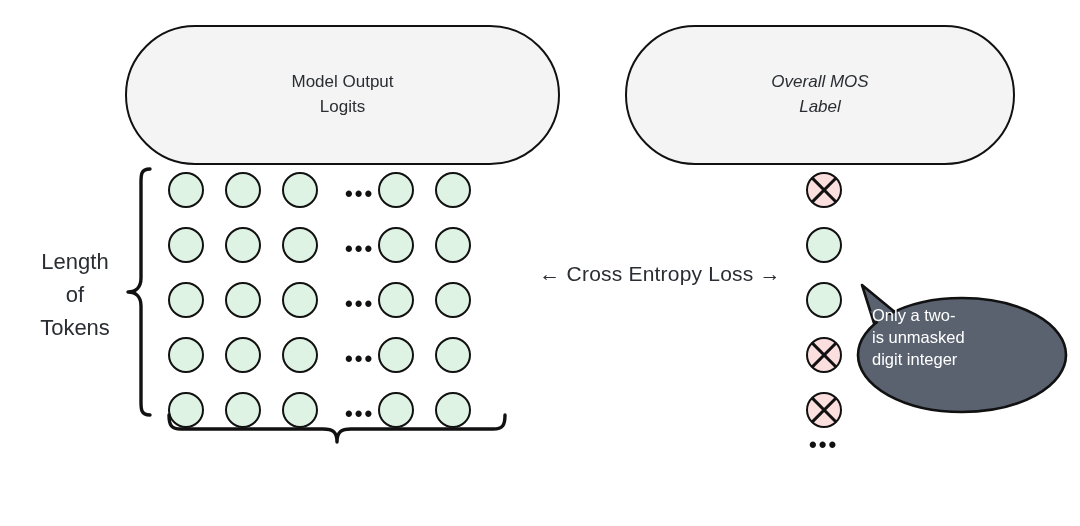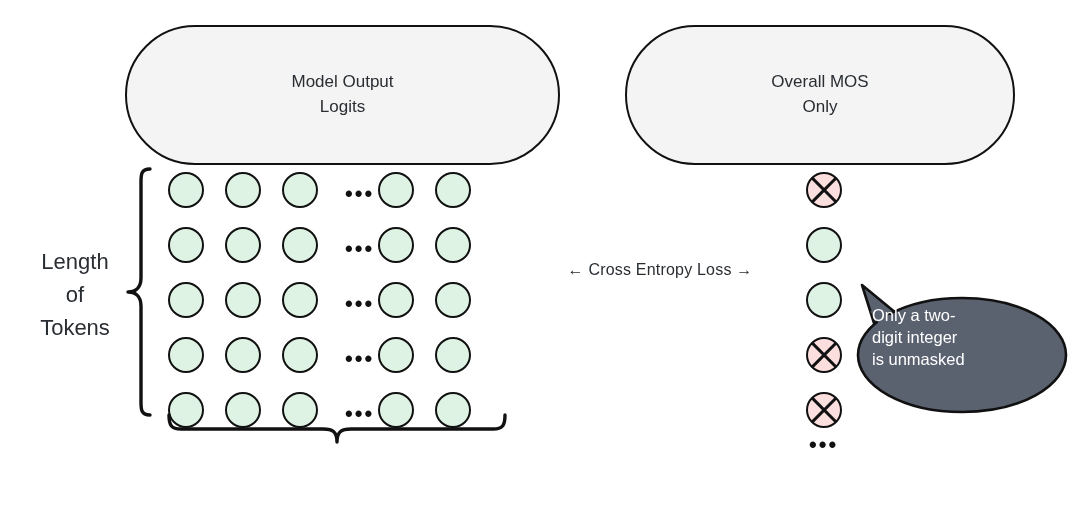--- a/index.html
+++ b/index.html
@@ -30,21 +30,21 @@
     display: flex;
     flex-direction: column;
     align-items: center;
     justify-content: center;
     line-height: 1.45;
     font-size: 17px;
     color: #2a2e33;
     box-sizing: border-box;
   }
   #box-logits  { left: 125px; top: 25px;  width: 435px; height: 140px; }
-  #box-mos     { left: 625px; top: 25px;  width: 390px; height: 140px; }
+  #box-mos     { left: 625px; top: 25px;  width: 390px; height: 140px; font-style: italic; }
   .capsule span { display: block; text-align: center; }
 
   
   .node {
     position: absolute;
     width: 36px;
     height: 36px;
     border-radius: 50%;
     border: 2.8px solid #111111;
     box-sizing: border-box;
@@ -86,21 +86,21 @@
     font-size: 22px;
     color: #2a2e33;
     text-align: center;
     line-height: 1.5;
     white-space: nowrap;
   }
   #label-tokens { left: 20px; top: 245px; width: 110px; }
   #label-vocab  { left: 170px; top: 448px; width: 330px; }
   #label-loss   {
     left: 530px; top: 258px; width: 260px;
-    font-size: 16px; letter-spacing: 0.2px;
+    font-size: 21px; letter-spacing: 0.2px;
   }
 
   
   #bubble-wrap {
     position: absolute;
     left: 840px;
     top: 283px;
     width: 240px;
     height: 135px;
   }
@@ -121,21 +121,21 @@
 
 <div id="canvas">
 
   <div class="capsule" id="box-logits">
     <span>Model Output</span>
     <span>Logits</span>
   </div>
 
   <div class="capsule" id="box-mos">
     <span>Overall MOS</span>
-    <span>Only</span>
+    <span>Label</span>
   </div>
 
   <svg class="brace" id="brace-tokens" style="left:124px; top:166px;" width="30" height="252" viewBox="0 0 30 252">
     <path d="M26 3 C16 3 17 10 17 20 L17 112 C17 122 11 126 4 126 C11 126 17 130 17 140 L17 232 C17 242 16 249 26 249" fill="none" stroke="#111111" stroke-width="3.4" stroke-linecap="round" stroke-linejoin="round"></path>
   </svg>
 
   <div id="grid">
 
     <div class="node unmasked" style="left:168px; top:172px;"></div>
     <div class="node unmasked" style="left:225px; top:172px;"></div>
@@ -196,18 +196,18 @@
   </div>
 
   <div id="bubble-wrap">
     <svg width="240" height="135" viewBox="0 0 240 135">
       <path d="M22 2 L62 35 L34 40 Z" fill="#5a6270" stroke="#111111" stroke-width="2.6" stroke-linejoin="round"></path>
       <ellipse cx="122" cy="72" rx="104" ry="57" fill="#5a6270" stroke="#111111" stroke-width="2.6"></ellipse>
       <path d="M30 28 L60 34 L40 42 Z" fill="#5a6270" stroke="none"></path>
     </svg>
     <div id="bubble-text">
       <div>Only a two-</div>
+      <div>is unmasked</div>
       <div>digit integer</div>
-      <div>is unmasked</div>
     </div>
   </div>
 
 </div>
 
 </body></html>

